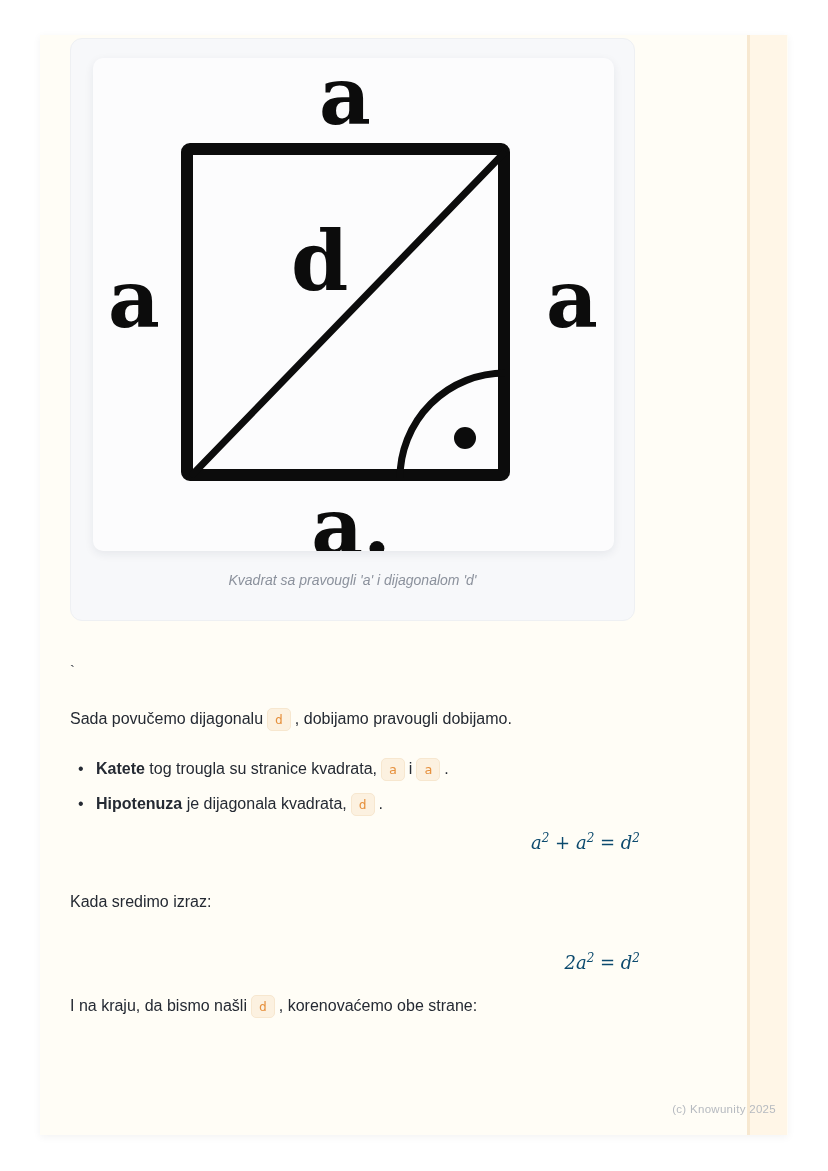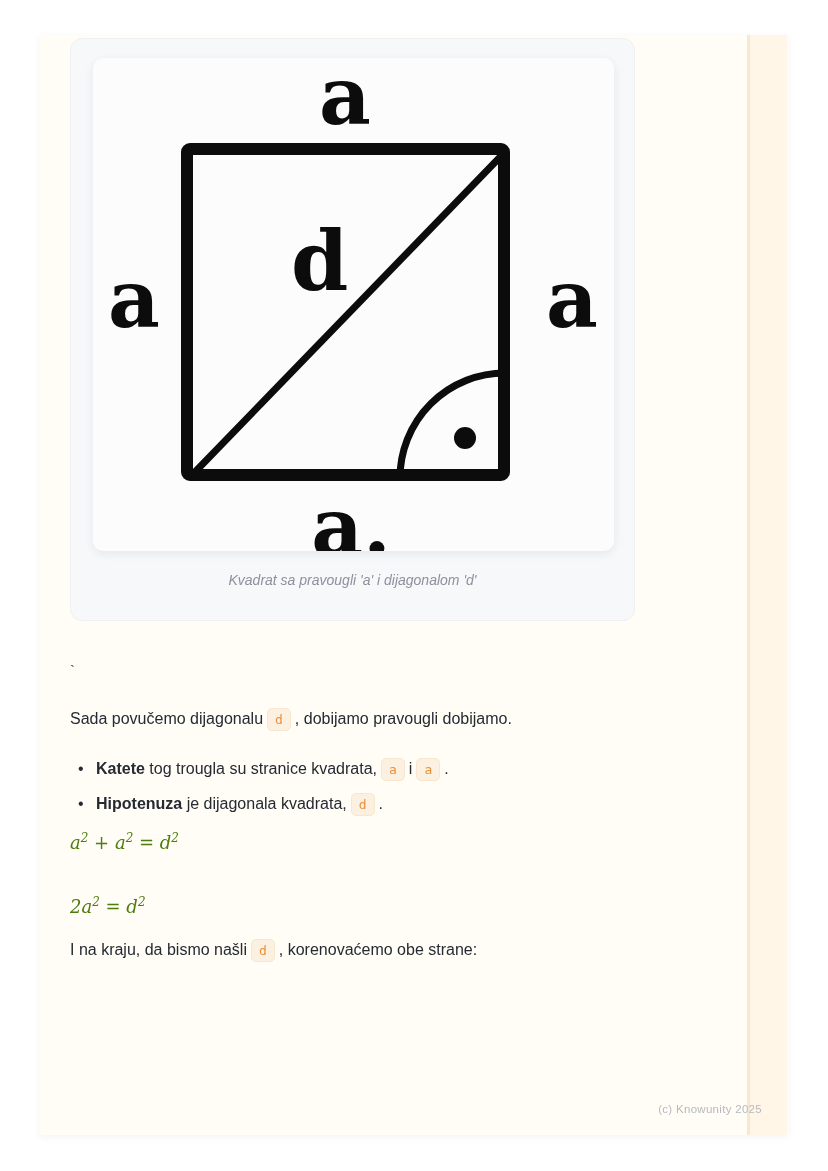--- a/index.html
+++ b/index.html
@@ -49,32 +49,32 @@
   }
 
   .code-pill {
     display: inline-block; font-family: "DejaVu Sans Mono", monospace;
     font-size: 13px; line-height: 17px; color: #e6913e;
     background: #fcf1e0; border: 1px solid #f7e7cf; border-radius: 5px;
     padding: 2px 7px; margin: 0 4px; vertical-align: baseline;
   }
 
   .math-block {
-    margin-top: 12px; width: 570px; text-align: left;
+    margin-top: 12px; width: 570px; text-align: right;
     font-family: "DejaVu Serif", serif; font-style: italic;
-    font-size: 18px; color: #4d7c0f; line-height: 30px;
+    font-size: 18px; color: #0c4a6e; line-height: 30px;
   }
   .math-block.second { margin-top: 34px; }
   .math-block sup { font-size: 12px; line-height: 0; }
 
   .p-sredimo { margin-top: 32px; }
   .p-kraju { margin-top: 16px; }
 
   .copyright {
-    position: absolute; right: 26px; bottom: 20px; z-index: 3;
+    position: absolute; right: 12px; bottom: 20px; z-index: 3;
     font-size: 11.5px; color: #b6bac0; letter-spacing: 0.3px;
   }
 </style>
 </head>
 <body>
 
 <div class="content-area">
   <div class="right-strip"></div>
 
   <div class="column">
@@ -106,20 +106,21 @@
     <p class="para"><span>Sada povučemo dijagonalu</span><code class="code-pill">d</code><span>, dobijamo pravougli dobijamo.</span></p>
 
     <ul class="bullet-list">
       <li><span class="bold">Katete</span><span> tog trougla su stranice kvadrata,</span><code class="code-pill">a</code><span>i</span><code class="code-pill">a</code><span>.</span></li>
       <li><span class="bold">Hipotenuza</span><span> je dijagonala kvadrata,</span><code class="code-pill">d</code><span>.</span></li>
     </ul>
 
 
     <div class="math-block"><span>a</span><sup>2</sup><span> + </span><span>a</span><sup>2</sup><span> = </span><span>d</span><sup>2</sup></div>
 
+    <p class="para p-sredimo">Kada sredimo izraz:</p>
 
     <div class="math-block second"><span>2</span><span>a</span><sup>2</sup><span> = </span><span>d</span><sup>2</sup></div>
 
     <p class="para p-kraju"><span>I na kraju, da bismo našli</span><code class="code-pill">d</code><span>, korenovaćemo obe strane:</span></p>
 
   </div>
 
   <div class="copyright">(c) Knowunity 2025</div>
 </div>
 

